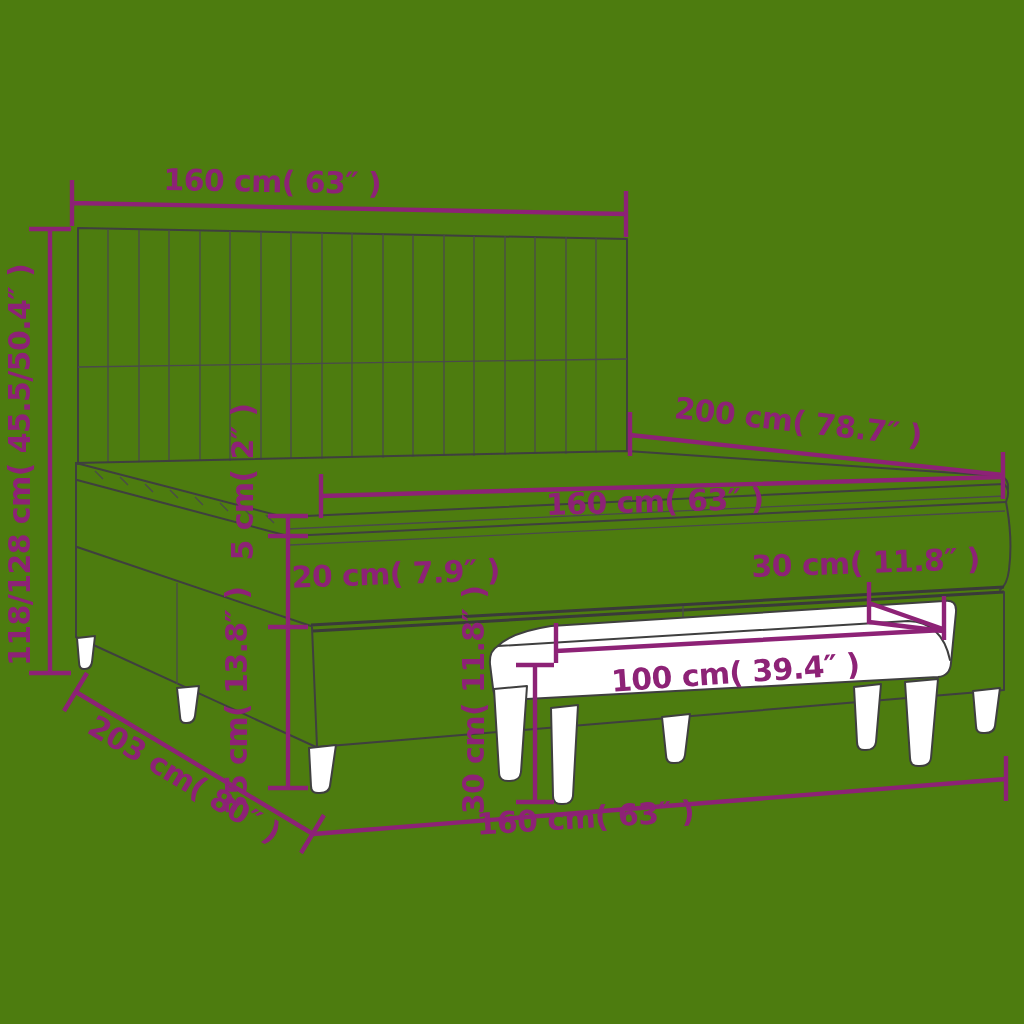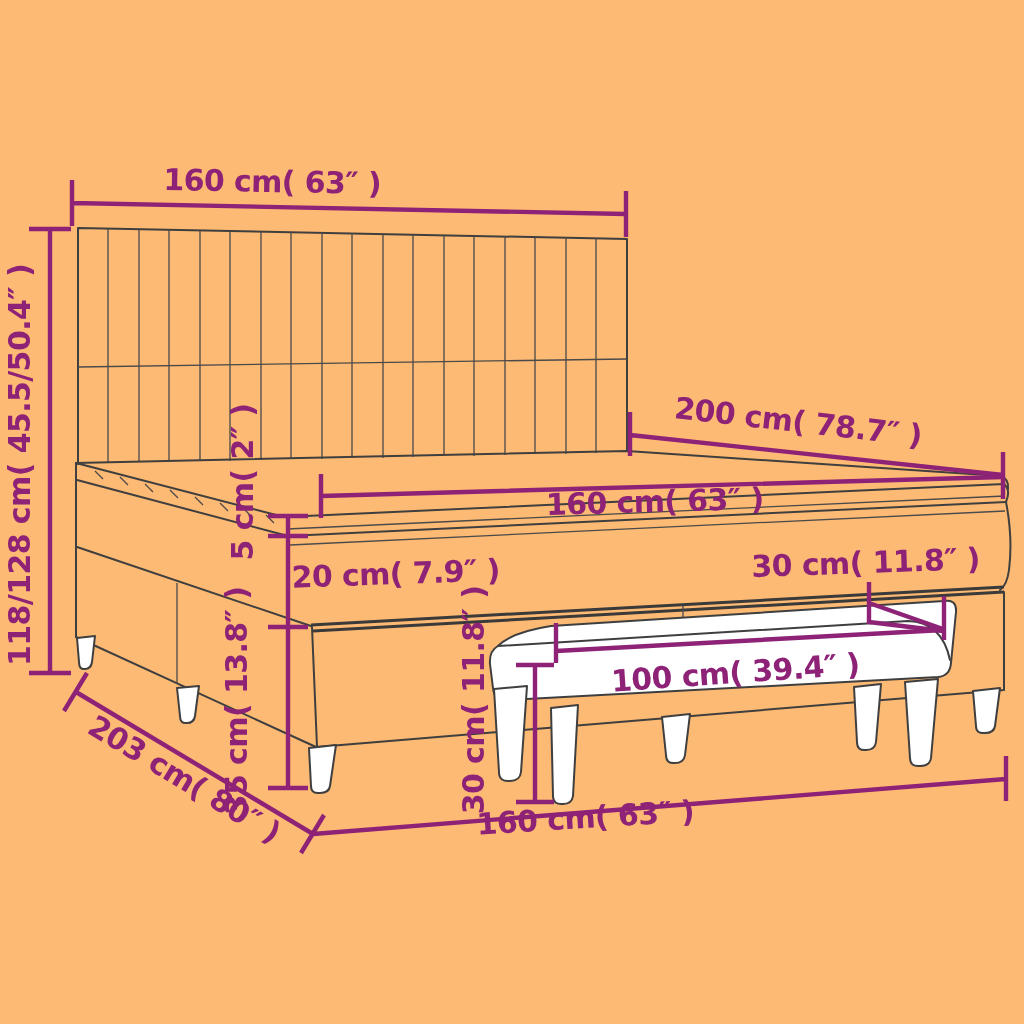--- a/index.html
+++ b/index.html
@@ -1,16 +1,16 @@
 <!DOCTYPE html>
 <html><head>
 <meta charset="utf-8">
 <style>
   html,body{margin:0;padding:0;background:#ffffff;}
-  #stage{position:relative;width:1024px;height:1024px;background:#fdba74;overflow:hidden;}
+  #stage{position:relative;width:1024px;height:1024px;background:#4d7c0f;overflow:hidden;}
   svg{position:absolute;left:0;top:0;}
   .art{stroke:#3f3f3f;fill:none;stroke-width:2;stroke-linejoin:round;stroke-linecap:round;}
   .art-thick{stroke:#3a3a3a;fill:none;stroke-width:3;stroke-linejoin:round;}
   .art-thin{stroke:#4a4a4a;fill:none;stroke-width:1.3;}
   .solid{fill:#ffffff;stroke:#3f3f3f;stroke-width:2;stroke-linejoin:round;}
   .dim{stroke:#8d2276;fill:none;stroke-width:4.4;}
   .dim-label{fill:#8d2276;font-family:"DejaVu Sans",sans-serif;font-weight:700;font-size:30px;letter-spacing:-0.6px;text-anchor:middle;}
 </style>
 </head>
 <body>

